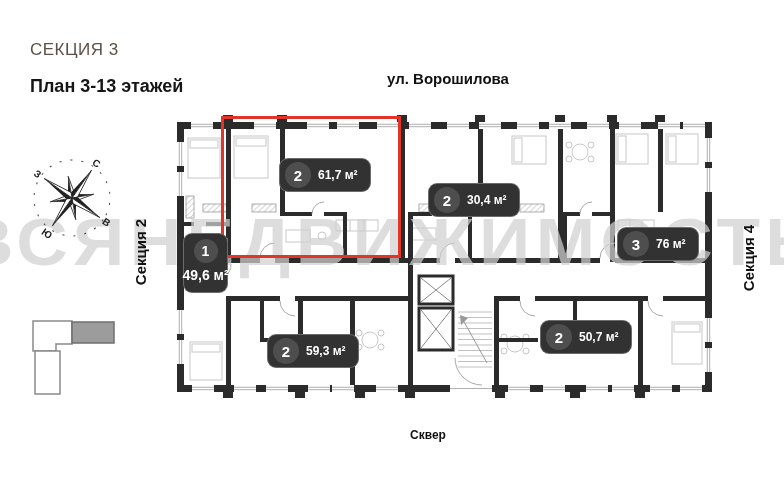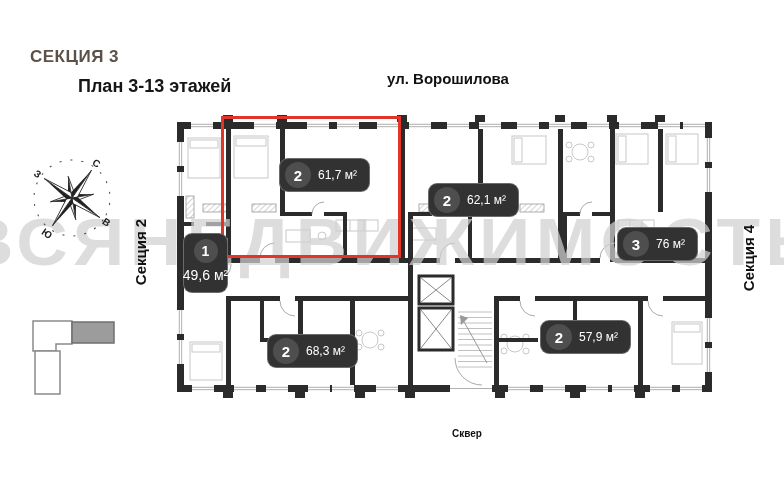--- a/index.html
+++ b/index.html
@@ -1,46 +1,46 @@
 <!DOCTYPE html>
 <html><head>
 <meta charset="utf-8">
 <style>
   html,body{margin:0;padding:0;background:#fff;}
   .canvas{position:relative;width:784px;height:500px;background:#fff;overflow:hidden;
           font-family:"Liberation Sans",sans-serif;}
 
   
-  .sec-title{position:absolute;left:30px;top:47px;font-size:17px;font-weight:700;
+  .sec-title{position:absolute;left:30px;top:40px;font-size:17px;font-weight:400;
              letter-spacing:.5px;color:#5c5047;}
-  .sec-sub{position:absolute;left:30px;top:76px;font-size:18px;font-weight:700;color:#161616;margin-left:48px;}
+  .sec-sub{position:absolute;left:30px;top:76px;font-size:18px;font-weight:700;color:#161616;}
   .street-top{position:absolute;left:448px;top:70px;transform:translateX(-50%);
               font-size:15px;font-weight:700;color:#111;white-space:nowrap;}
-  .street-bottom{position:absolute;left:467px;top:428px;transform:translateX(-50%);
-                 font-size:10px;font-weight:700;color:#111;white-space:nowrap;}
+  .street-bottom{position:absolute;left:428px;top:428px;transform:translateX(-50%);
+                 font-size:12px;font-weight:700;color:#111;white-space:nowrap;}
   .side-label{position:absolute;font-size:15px;font-weight:700;color:#111;white-space:nowrap;}
   .side-left{left:140px;top:252px;transform:translate(-50%,-50%) rotate(-90deg);}
   .side-right{left:748px;top:258px;transform:translate(-50%,-50%) rotate(-90deg);}
 
   
   .watermark{position:absolute;left:50%;top:204px;transform:translateX(-50%) scaleX(1.08);
              font-size:66px;font-weight:700;letter-spacing:5px;color:#d0d0d0;opacity:.72;
              white-space:nowrap;pointer-events:none;}
 
   
   .highlight{position:absolute;left:221px;top:116px;width:180px;height:142px;
              border:3px solid #e23428;box-sizing:border-box;}
 
   
   .badge{position:absolute;background:#323232;border:1px solid rgba(255,255,255,.28);
          border-radius:9px;display:flex;align-items:center;gap:7px;height:34px;
          padding:0 12px 0 5px;box-sizing:border-box;cursor:pointer;}
   .badge .num{width:26px;height:26px;border-radius:50%;background:#4e4e4e;color:#fff;
               font-size:15px;font-weight:700;display:flex;align-items:center;justify-content:center;flex:0 0 auto;}
-  .badge .area{color:#fff;font-size:12px;font-weight:400;white-space:nowrap;}
+  .badge .area{color:#fff;font-size:12px;font-weight:700;white-space:nowrap;}
   .badge.vertical{flex-direction:column;justify-content:flex-start;gap:4px;height:60px;width:45px;
                   padding:5px 2px;}
   .badge.vertical .num{width:24px;height:24px;font-size:14px;}
   .badge.vertical .area{font-size:14px;}
 
   svg{display:block;}
   .plan{position:absolute;left:0;top:0;}
   .compass{position:absolute;left:24px;top:150px;}
   .minimap{position:absolute;left:20px;top:300px;}
 </style>
@@ -265,33 +265,33 @@
   <div class="badge vertical" style="left:183px;top:233px;">
     <span class="num">1</span>
     <span class="area">49,6 м²</span>
   </div>
   <div class="badge" style="left:279px;top:158px;">
     <span class="num">2</span>
     <span class="area">61,7 м²</span>
   </div>
   <div class="badge" style="left:428px;top:183px;">
     <span class="num">2</span>
-    <span class="area">62,1 м²</span>
+    <span class="area">30,4 м²</span>
   </div>
   <div class="badge" style="left:617px;top:227px;">
     <span class="num">3</span>
     <span class="area">76 м²</span>
   </div>
   <div class="badge" style="left:267px;top:334px;">
     <span class="num">2</span>
-    <span class="area">68,3 м²</span>
+    <span class="area">59,3 м²</span>
   </div>
   <div class="badge" style="left:540px;top:320px;">
     <span class="num">2</span>
-    <span class="area">57,9 м²</span>
+    <span class="area">50,7 м²</span>
   </div>
 
   <div class="sec-title">СЕКЦИЯ 3</div>
   <div class="sec-sub">План 3-13 этажей</div>
   <div class="street-top">ул. Ворошилова</div>
   <div class="street-bottom">Сквер</div>
   <div class="side-label side-left">Секция 2</div>
   <div class="side-label side-right">Секция 4</div>
 
   <svg class="compass" width="96" height="96" viewBox="0 0 96 96">

